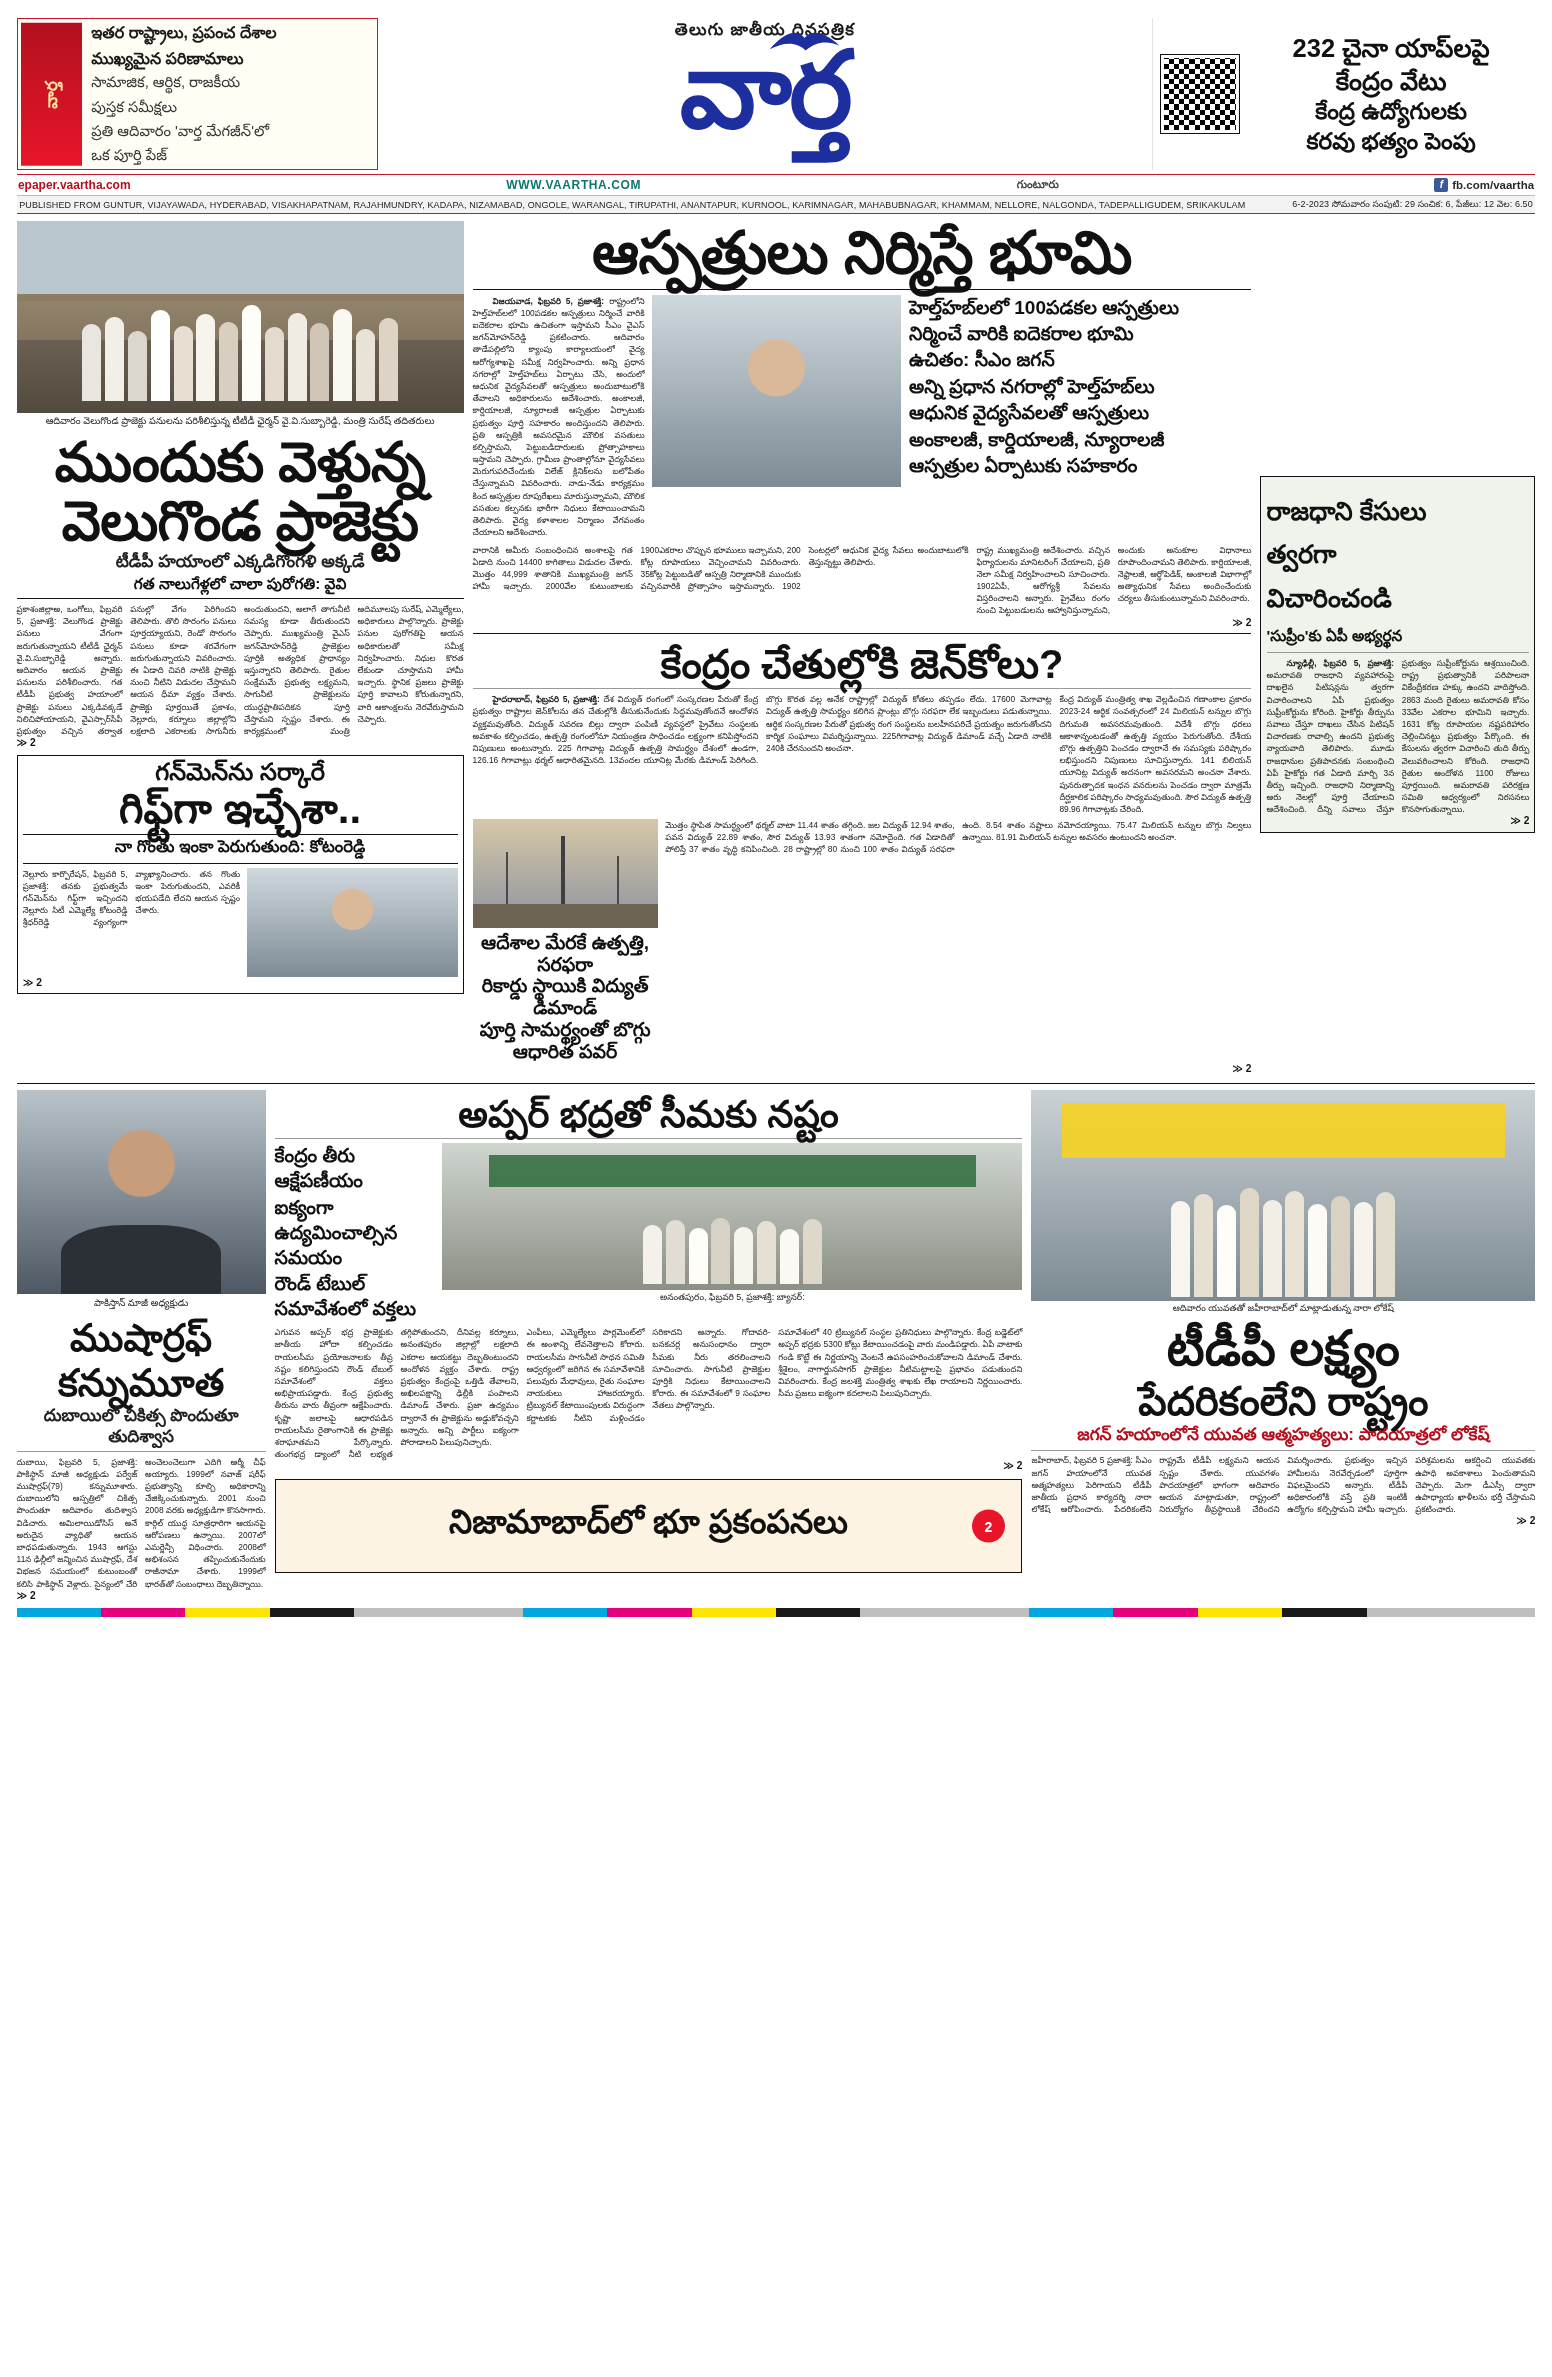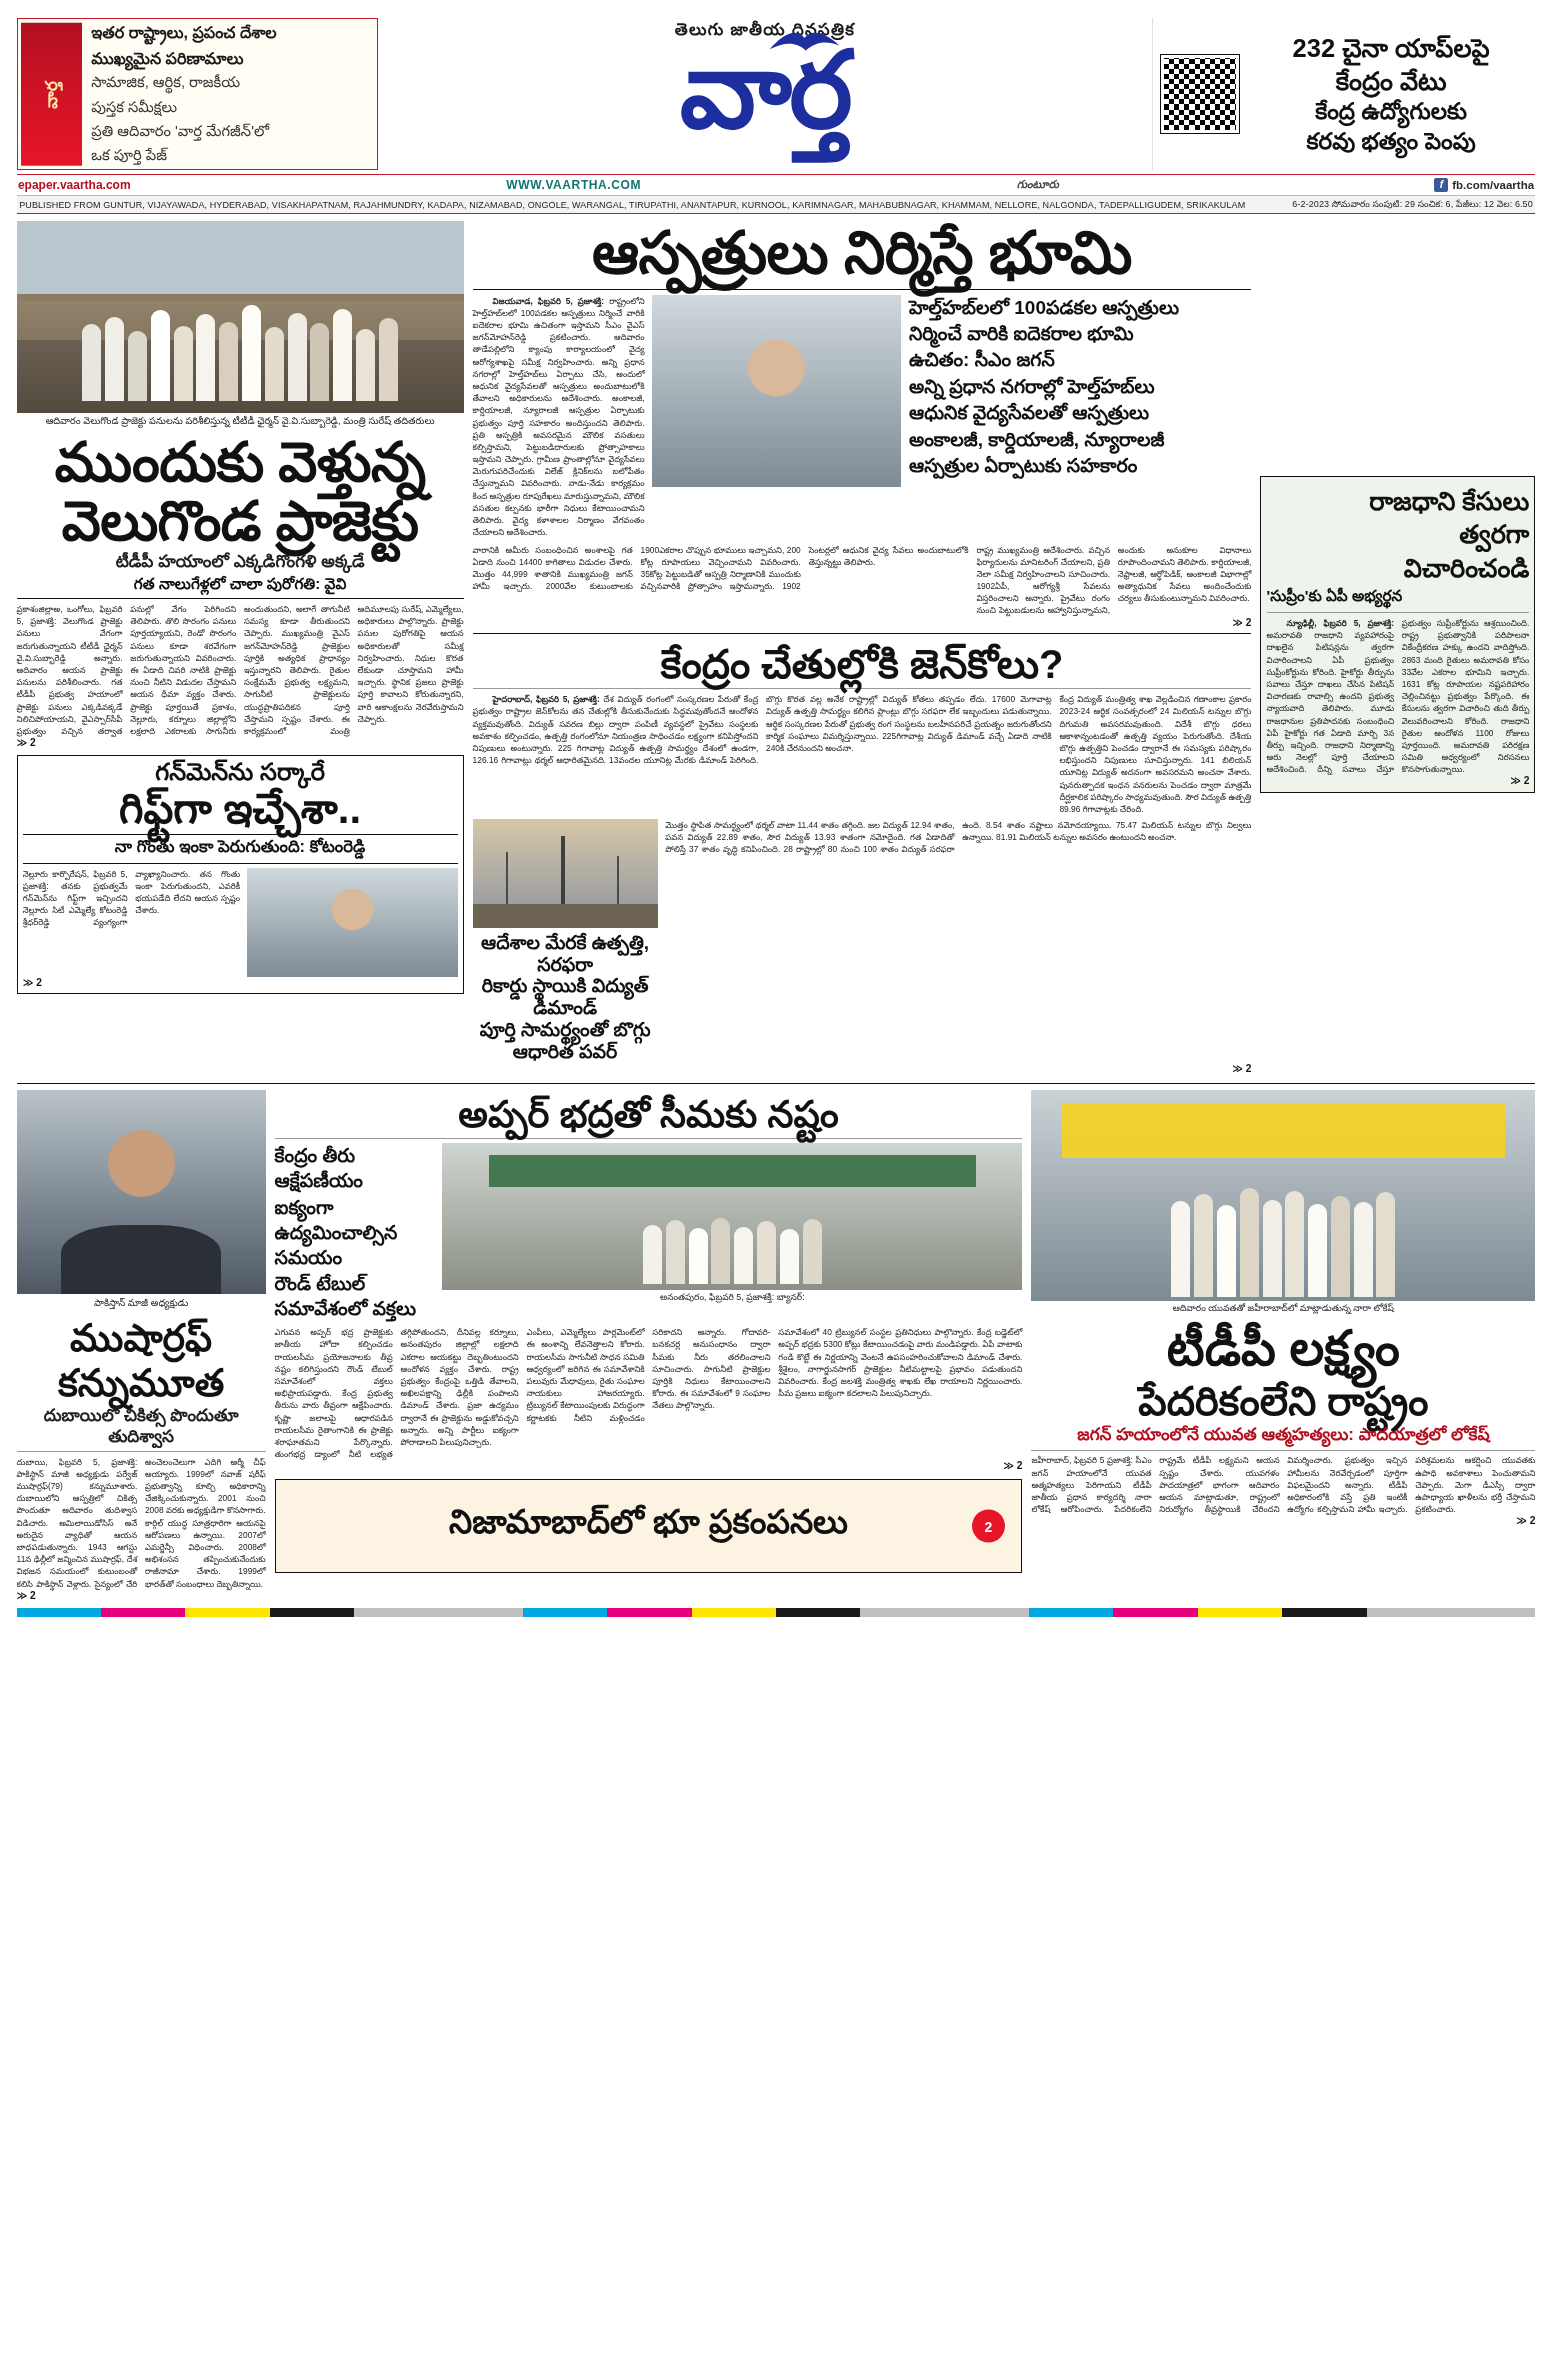--- a/index.html
+++ b/index.html
@@ -129,21 +129,21 @@
     justify-content: space-between;
     border-top: 1.9px solid #c6182a;
     border-bottom: 0.6px solid #bbb;
     margin-top: 3.8px;
     padding: 2.6px 1.3px;
     font-size: 12px;
     color: #b3101f;
     font-weight: bold;
   }
   .mh-strip .mid { color:#0f766e; letter-spacing:0.6px; }
-  .mh-strip .loc { color:#444; font-weight:600; font-size:11px;font-style:italic; }
+  .mh-strip .loc { color:#444; font-weight:600; font-size:11px; }
   .mh-strip .fb { color:#2b2b2b; font-weight:600; font-size:11.5px; display:flex; gap:3.8px; align-items:center;}
   .fbicon { display:inline-block; width:14px; height:14px; background:#3b5998; color:#fff; font-size:10.2px; line-height:14px; text-align:center; border-radius:1.9px; font-weight:bold;}
 
   .pubstrip {
     display:flex; justify-content:space-between; align-items:center;
     background:#f3f3f3;
     border-bottom: 1.3px solid #c6182a;
     font-size: 9px;
     color:#222;
     padding: 2.6px 2.6px;
@@ -249,23 +249,23 @@
   h3.mid-head {
     font-size: 40px;
     font-weight: bold;
     text-align:center;
     margin: 3.8px 0;
     line-height:1.05;
   }
   h3.col-head {
     font-size: 25.5px;
     font-weight: bold;
-    text-align:right;
+    text-align:left;
     line-height: 1.12;
-    margin: 5px 0;
+    margin: 15px 0;
   }
   .quote-line {
     text-align:left;
     font-size: 15.3px;
     font-weight:bold;
     color:#111;
     margin-bottom:3.8px;
   }
 
   .gift-box {

